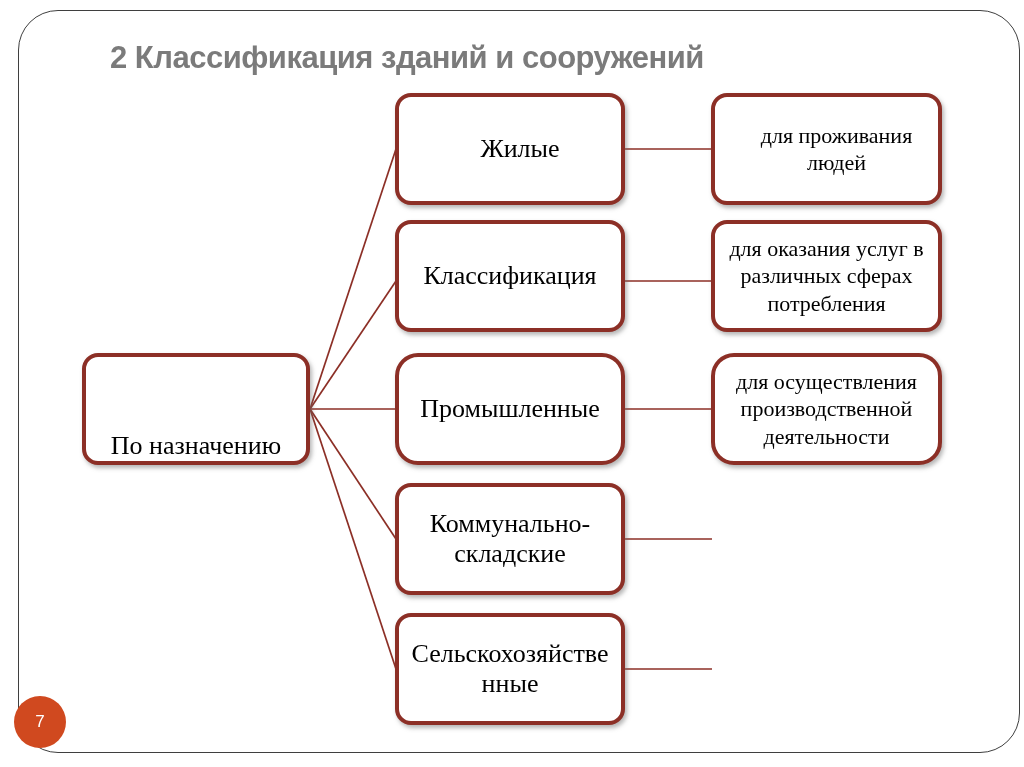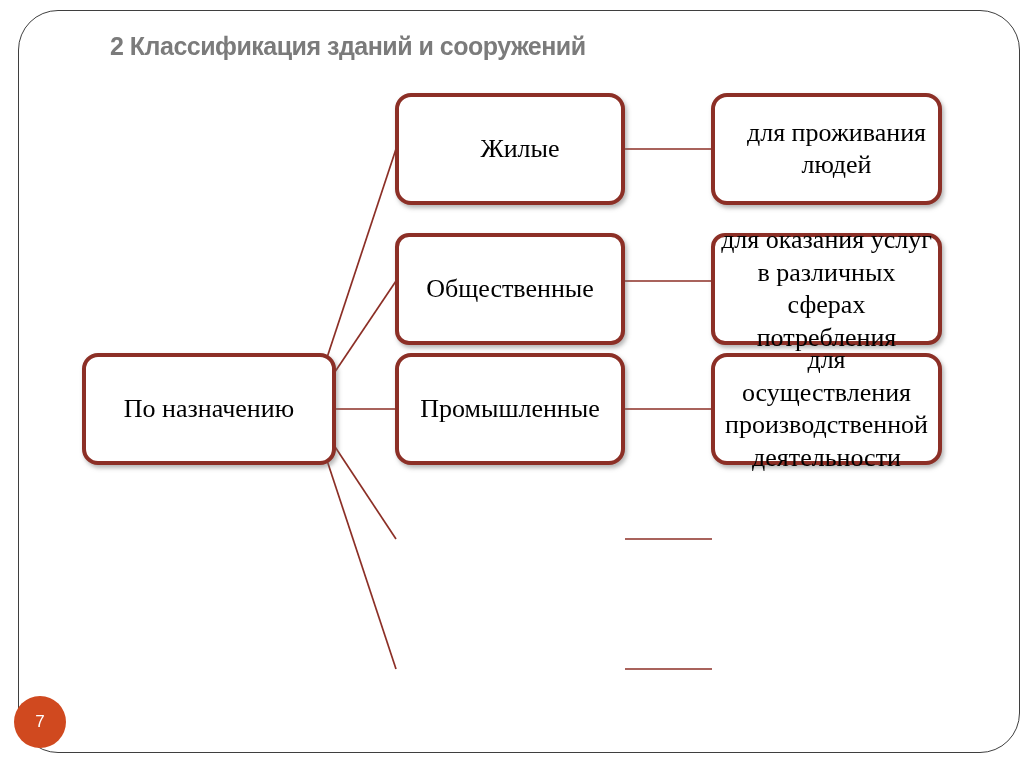--- a/index.html
+++ b/index.html
@@ -21,24 +21,24 @@
     top: 10px;
     width: 1002px;
     height: 743px;
     border: 1px solid #3f3f3f;
     border-radius: 40px;
     box-sizing: border-box;
   }
   .title {
     position: absolute;
     left: 110px;
-    top: 32px;
+    top: 40px;
     margin: 0;
     font-family: "Liberation Sans", sans-serif;
-    font-size: 25px;
+    font-size: 31px;
     font-weight: 600;
     letter-spacing: -0.5px;
     color: #7b7b7b;
     white-space: nowrap;
   }
   .connectors {
     position: absolute;
     left: 0;
     top: 0;
     width: 1024px;
@@ -56,27 +56,27 @@
     align-items: center;
     justify-content: center;
     text-align: center;
     color: #000000;
   }
   .box .label {
     white-space: pre-line;
     padding: 0 8px;
     line-height: 1.15;
   }
-  .root-box   { left: 82px;  top: 353px; width: 254px; height: 112px; font-size: 26px; }
+  .root-box   { left: 82px;  top: 353px; width: 228px; height: 112px; font-size: 26px; align-items: flex-end; }
   .cat-box    { left: 395px; width: 230px; height: 112px; font-size: 26px; }
-  .desc-box   { left: 711px; width: 231px; height: 112px; font-size: 26px; }
+  .desc-box   { left: 711px; width: 231px; height: 112px; font-size: 22px; }
   .desc-box .label { line-height: 1.25; padding: 0 6px; }
   .row-0 { top: 93px; padding-left: 20px; }
-  .row-1 { top: 233px; border-radius: 14px; }
-  .row-2 { top: 353px; }
+  .row-1 { top: 220px; }
+  .row-2 { top: 353px; border-radius: 23px; }
   .row-3 { top: 483px; }
   .row-4 { top: 613px; }
   .page-badge {
     position: absolute;
     left: 14px;
     top: 696px;
     width: 52px;
     height: 52px;
     border-radius: 50%;
     background: #d0491f;
@@ -117,32 +117,39 @@
   </div>
 
   <div class="box cat-box row-0">
     <span class="label">Жилые</span>
   </div>
   <div class="box desc-box row-0">
     <span class="label">для проживания людей</span>
   </div>
 
   <div class="box cat-box row-1">
-    <span class="label">Общественные</span>
+    <span class="label">Классификация</span>
   </div>
   <div class="box desc-box row-1">
     <span class="label">для оказания услуг в различных сферах потребления</span>
   </div>
 
   <div class="box cat-box row-2">
     <span class="label">Промышленные</span>
   </div>
   <div class="box desc-box row-2">
     <span class="label">для осуществления производственной деятельности</span>
   </div>
 
+  <div class="box cat-box row-3">
+    <span class="label">Коммунально-складские</span>
+  </div>
 
+  <div class="box cat-box row-4">
+    <span class="label">Сельскохозяйстве
+нные</span>
+  </div>
 
   <div class="page-badge">
     <span>7</span>
   </div>
 
 </div>
 
 </body></html>

